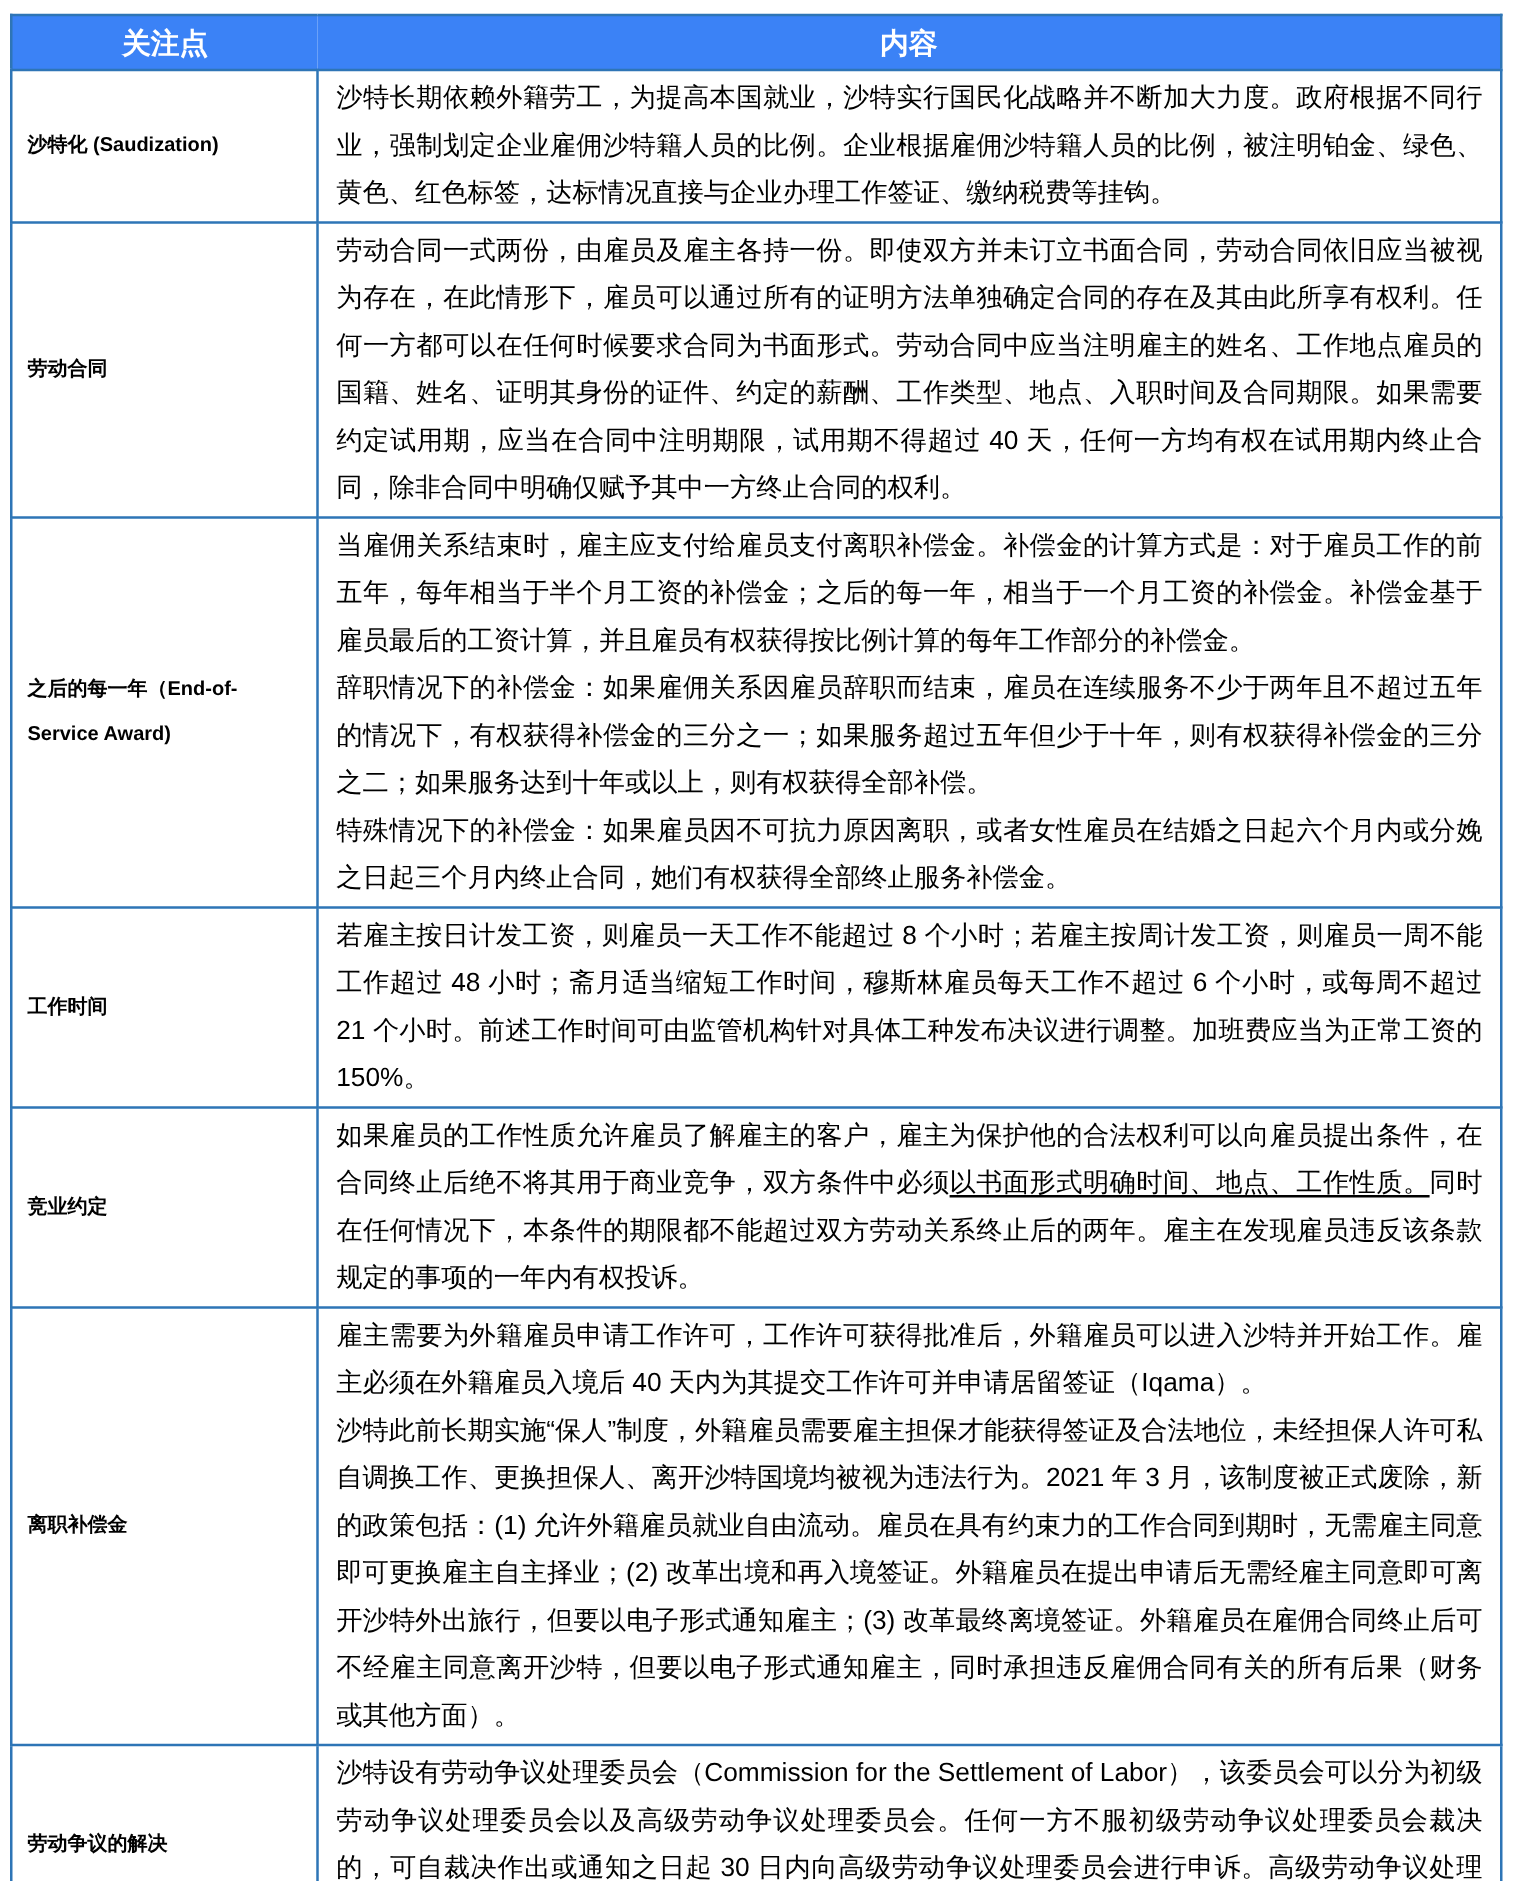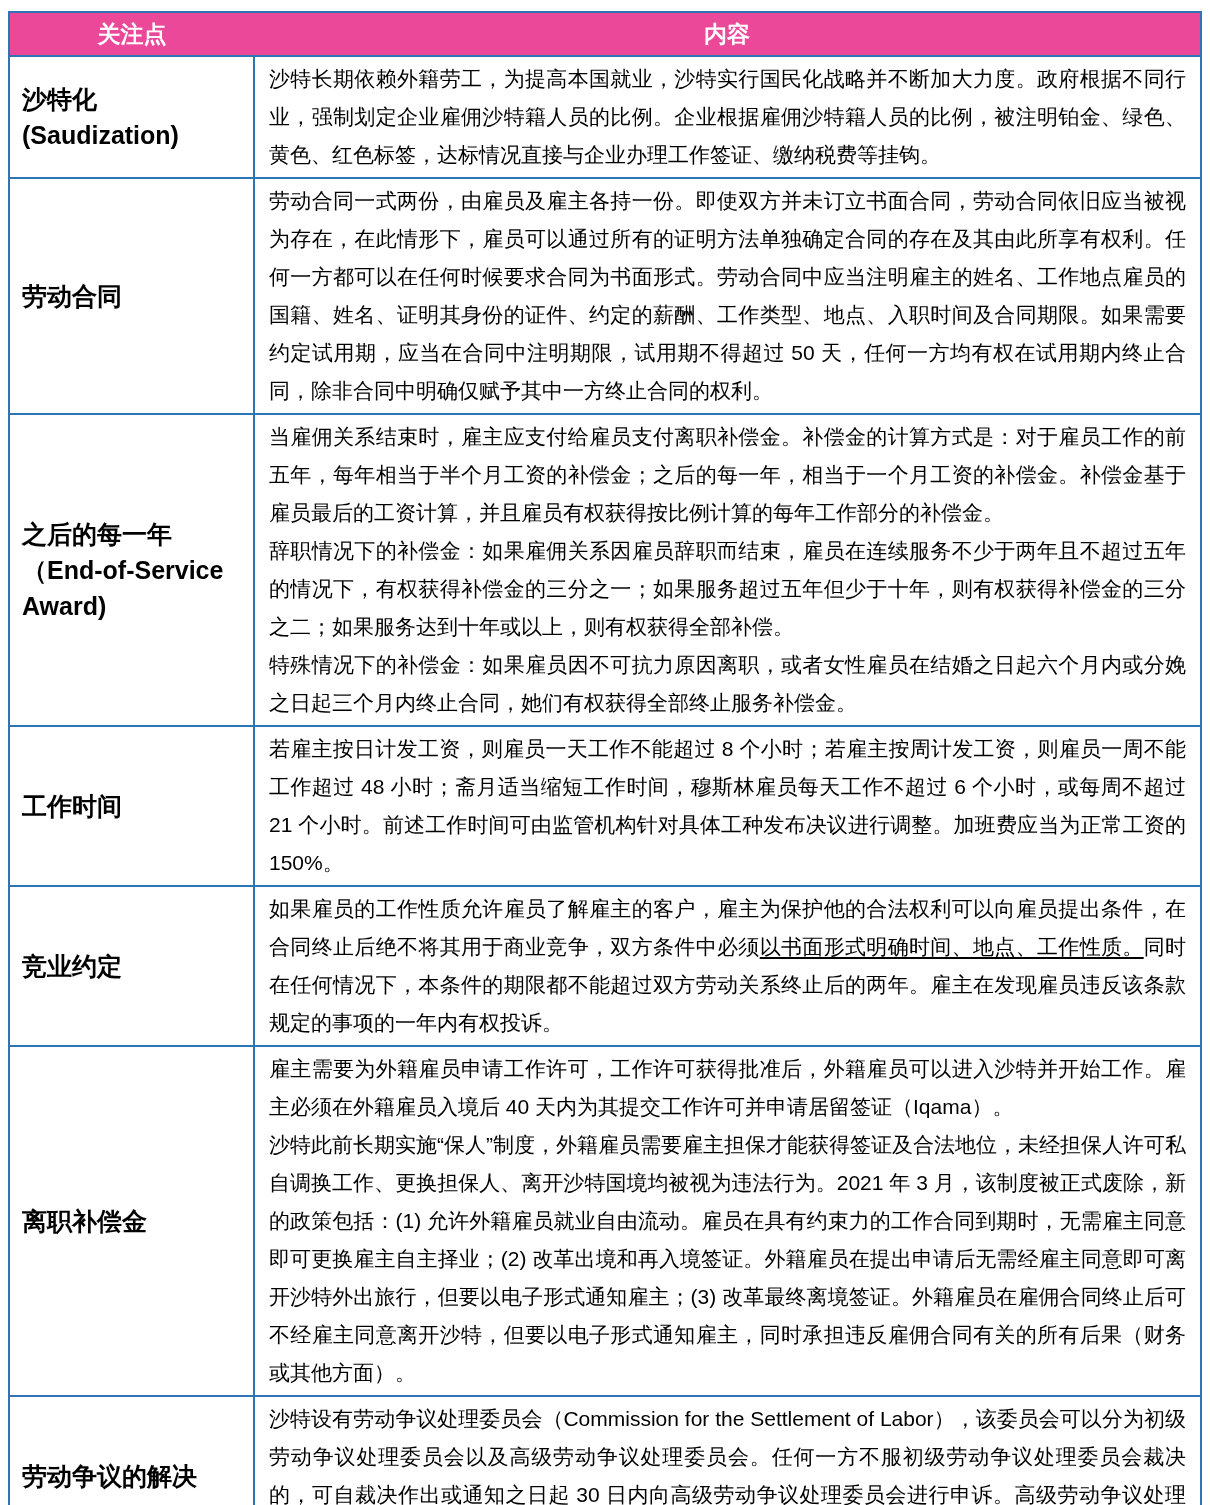--- a/index.html
+++ b/index.html
@@ -14,38 +14,38 @@
     padding: 11px 8px 13px 8px;
   }
   table.law-table {
     width: 1194px;
     border-collapse: collapse;
     table-layout: fixed;
     border: 2px solid #2E75B6;
   }
   col.c1 { width: 245px; }
   thead th {
-    background: #ec4899;
+    background: #3b82f6;
     color: #ffffff;
     font-size: 23px;
     font-weight: bold;
     height: 42px;
     text-align: center;
     vertical-align: middle;
     border: none;
     padding: 0;
     margin-left: 39px;
   }
   tbody td {
     border: 2px solid #2E75B6;
     vertical-align: middle;
     color: #000000;
   }
   td.label-cell {
-    font-size: 25px;
+    font-size: 16px;
     font-weight: bold;
     padding: 6px 8px 6px 12px;
     line-height: 36px;
     text-align: left;
   }
   td.content-cell {
     font-size: 21px;
     line-height: 38px;
     padding: 3px 14px 3px 14px;
     text-align: justify;
@@ -71,21 +71,21 @@
     <tbody>
       <tr>
         <td class="label-cell">沙特化 (Saudization)</td>
         <td class="content-cell">
           <p>沙特长期依赖外籍劳工，为提高本国就业，沙特实行国民化战略并不断加大力度。政府根据不同行业，强制划定企业雇佣沙特籍人员的比例。企业根据雇佣沙特籍人员的比例，被注明铂金、绿色、黄色、红色标签，达标情况直接与企业办理工作签证、缴纳税费等挂钩。</p>
         </td>
       </tr>
       <tr>
         <td class="label-cell">劳动合同</td>
         <td class="content-cell">
-          <p>劳动合同一式两份，由雇员及雇主各持一份。即使双方并未订立书面合同，劳动合同依旧应当被视为存在，在此情形下，雇员可以通过所有的证明方法单独确定合同的存在及其由此所享有权利。任何一方都可以在任何时候要求合同为书面形式。劳动合同中应当注明雇主的姓名、工作地点雇员的国籍、姓名、证明其身份的证件、约定的薪酬、工作类型、地点、入职时间及合同期限。如果需要约定试用期，应当在合同中注明期限，试用期不得超过 50 天，任何一方均有权在试用期内终止合同，除非合同中明确仅赋予其中一方终止合同的权利。</p>
+          <p>劳动合同一式两份，由雇员及雇主各持一份。即使双方并未订立书面合同，劳动合同依旧应当被视为存在，在此情形下，雇员可以通过所有的证明方法单独确定合同的存在及其由此所享有权利。任何一方都可以在任何时候要求合同为书面形式。劳动合同中应当注明雇主的姓名、工作地点雇员的国籍、姓名、证明其身份的证件、约定的薪酬、工作类型、地点、入职时间及合同期限。如果需要约定试用期，应当在合同中注明期限，试用期不得超过 40 天，任何一方均有权在试用期内终止合同，除非合同中明确仅赋予其中一方终止合同的权利。</p>
         </td>
       </tr>
       <tr>
         <td class="label-cell">之后的每一年（End-of-Service Award)</td>
         <td class="content-cell">
           <p>当雇佣关系结束时，雇主应支付给雇员支付离职补偿金。补偿金的计算方式是：对于雇员工作的前五年，每年相当于半个月工资的补偿金；之后的每一年，相当于一个月工资的补偿金。补偿金基于雇员最后的工资计算，并且雇员有权获得按比例计算的每年工作部分的补偿金。</p>
           <p>辞职情况下的补偿金：如果雇佣关系因雇员辞职而结束，雇员在连续服务不少于两年且不超过五年的情况下，有权获得补偿金的三分之一；如果服务超过五年但少于十年，则有权获得补偿金的三分之二；如果服务达到十年或以上，则有权获得全部补偿。</p>
           <p>特殊情况下的补偿金：如果雇员因不可抗力原因离职，或者女性雇员在结婚之日起六个月内或分娩之日起三个月内终止合同，她们有权获得全部终止服务补偿金。</p>
         </td>
       </tr>

